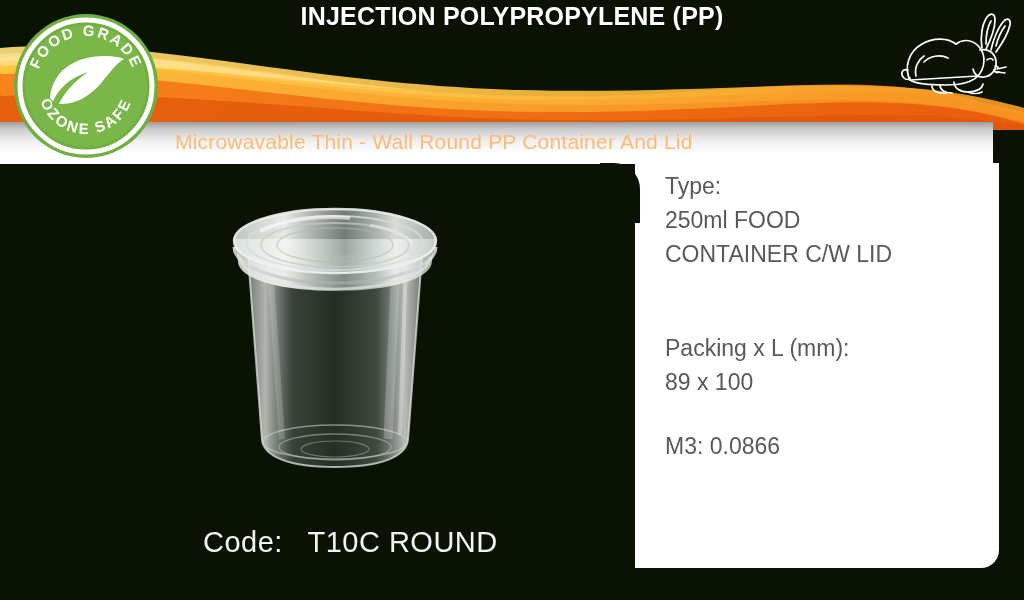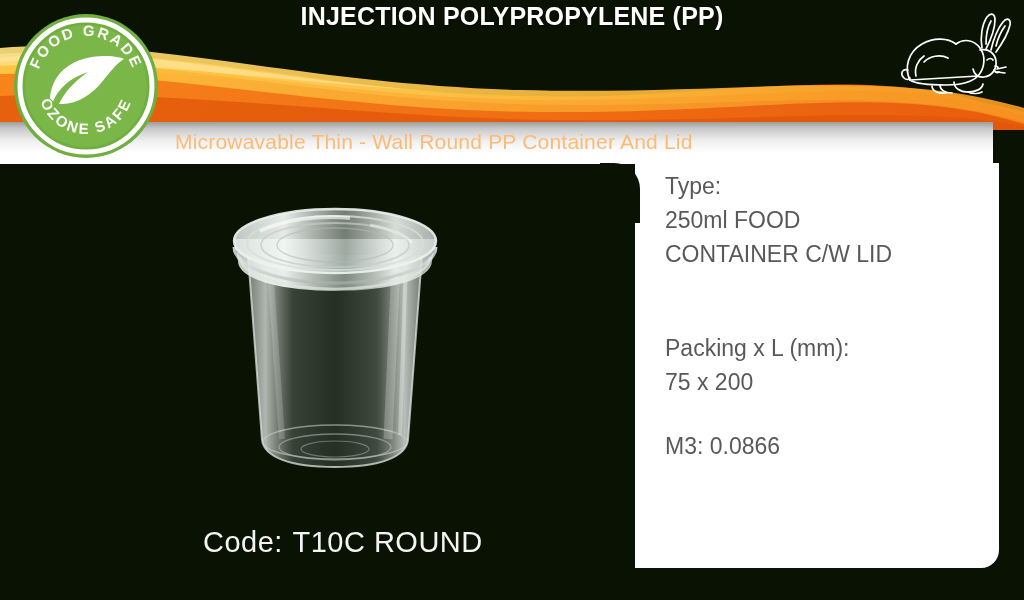--- a/index.html
+++ b/index.html
@@ -135,21 +135,21 @@
   .code-caption {
     position: absolute;
     left: 203px;
     top: 526px;
     color: #f4f4f4;
     font-size: 29px;
     letter-spacing: 0.5px;
     z-index: 6;
     white-space: nowrap;
   }
-  .code-value { margin-left: 1px; }
+  .code-value { margin-left: 16px; }
 </style>
 </head>
 <body>
 
 <div id="page">
 
   <div class="header-band">
     <svg class="wave-svg" width="1024" height="130" viewBox="0 0 1024 130">
       <defs>
         <linearGradient id="gradA" x1="0" y1="0" x2="0" y2="1">
@@ -313,21 +313,21 @@
   <div class="panel-notch"></div>
 
   <div class="info-panel">
     <div class="info-inner">
       <div class="info-line">Type:</div>
       <div class="info-line">250ml FOOD</div>
       <div class="info-line">CONTAINER C/W LID</div>
       <div class="info-gap"></div>
       <div class="info-gap"></div>
       <div class="info-line">Packing x L (mm):</div>
-      <div class="info-line">75 x 200</div>
+      <div class="info-line">89 x 100</div>
       <div class="info-gap"></div>
       <div class="info-line">M3:  0.0866</div>
     </div>
   </div>
 
   <div class="header-title">INJECTION POLYPROPYLENE (PP)</div>
 
   <div class="code-caption">
     <span>Code:</span>
     <span class="code-value">T10C ROUND</span>

